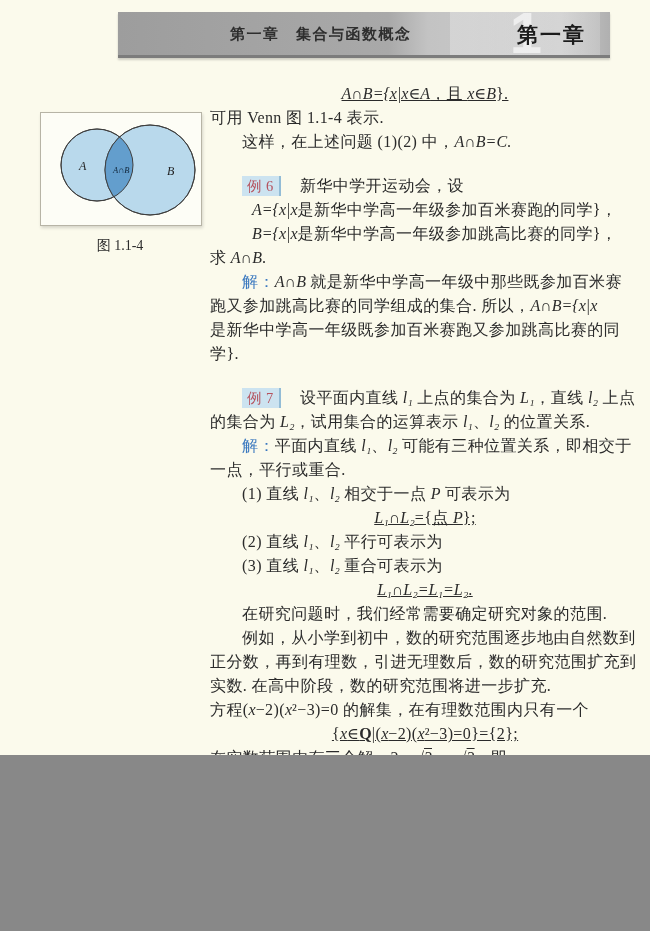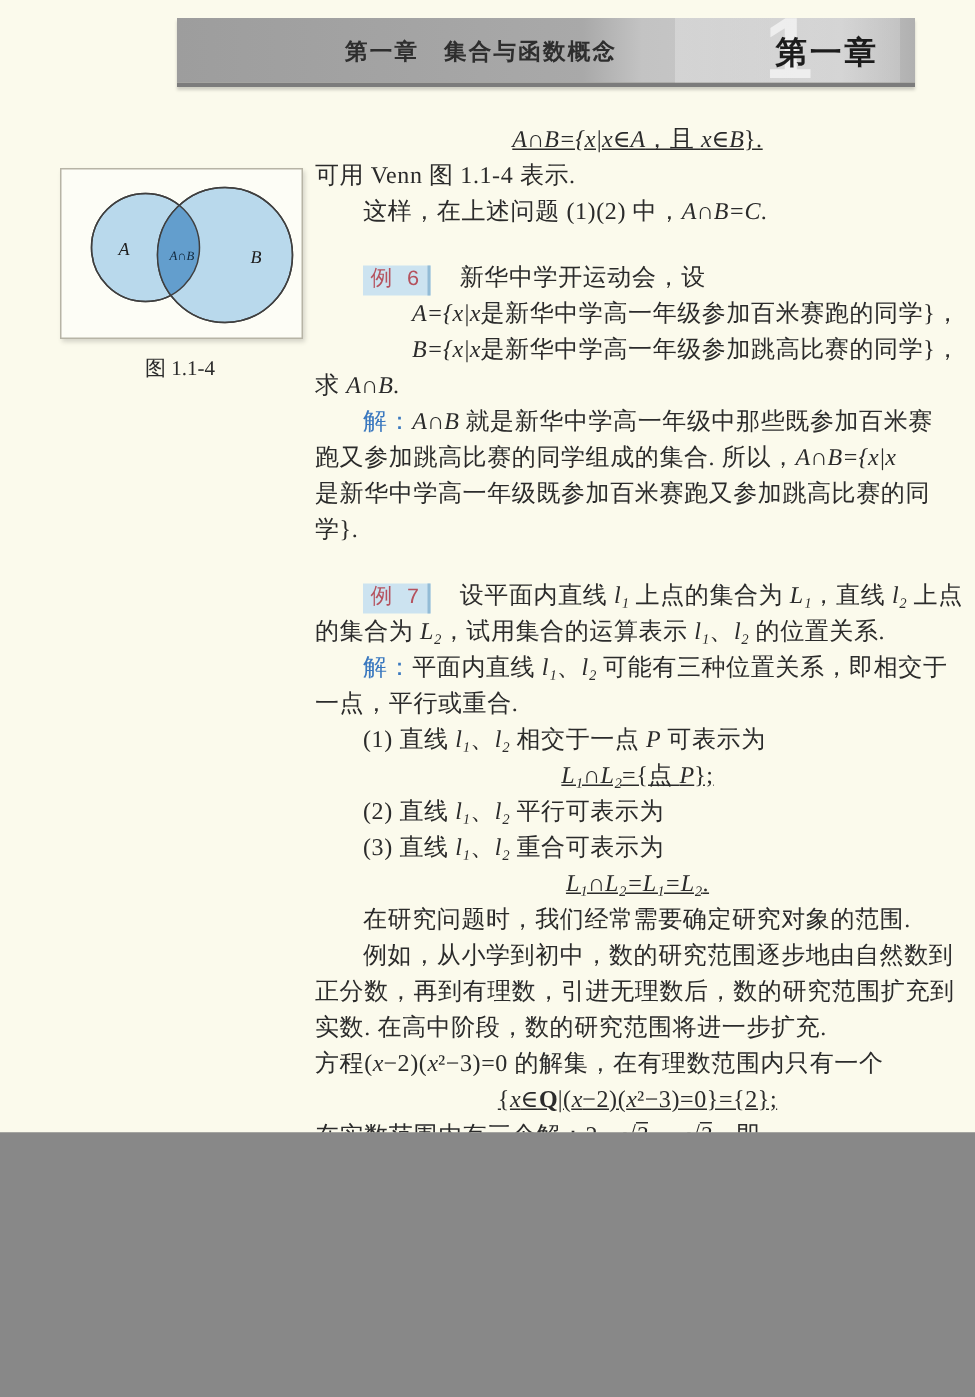--- a/index.html
+++ b/index.html
@@ -20,29 +20,29 @@
   
   .figure{position:absolute;left:40px;top:112px;width:160px;height:112px;background:#fdfdf6;
      border:1px solid #b7b4a6;box-shadow:1px 2px 3px rgba(0,0,0,.15);}
   .fig-caption{position:absolute;left:40px;top:237px;width:160px;text-align:center;font-size:14px;color:#2b2b2b;}
   .vlabel{font-style:italic;font-size:12px;fill:#1e1e1e;font-family:"Liberation Serif",serif;}
   .vlabel-sm{font-style:italic;font-size:8.5px;fill:#10263a;font-family:"Liberation Serif",serif;}
   
   .content{position:absolute;left:210px;top:82px;width:430px;font-size:16px;line-height:24px;letter-spacing:.4px;}
   .ln{height:24px;white-space:nowrap;}
   .ln.indent{padding-left:32px;}
-  .ln.findent{padding-left:42px;text-align:right;}
+  .ln.findent{padding-left:42px;}
   .ln.center{text-align:center;text-decoration:underline;}
   .ln.sect{margin-top:20px;}
   .m{font-style:italic;letter-spacing:0;}
   .bq{font-weight:bold;letter-spacing:0;}
   .blue{color:#3a78bf;}
   .hd{font-weight:bold;font-size:16.5px;}
   .badge{display:inline-block;background:#cce3f0;color:#b5525e;padding:0 5px;line-height:20px;
-     font-size:14.5px;border-right:2px solid #93bcd6;margin-right:3px;font-family:Liberation Mono, monospace;}
+     font-size:14.5px;border-right:2px solid #93bcd6;margin-right:3px;}
   .ovl{text-decoration:overline;}
   
   .fblk{position:absolute;height:18px;top:880px;background:#b2b0ab;}
   .fblk.d{background:#454340;}
   .page-num{position:absolute;left:598px;top:876px;width:24px;text-align:center;font-size:13px;color:#222;}
   .watermark{position:absolute;right:2px;top:886px;font-size:25px;font-weight:bold;color:#878378;
      opacity:.85;letter-spacing:1px;transform:rotate(-2deg);
      font-family:"Liberation Sans","DejaVu Sans",sans-serif;z-index:5;}
   .bottom-edge{position:absolute;left:0;top:925px;width:650px;height:5px;
      background:linear-gradient(to bottom,#9a9a9a,#2e2e2e);}

